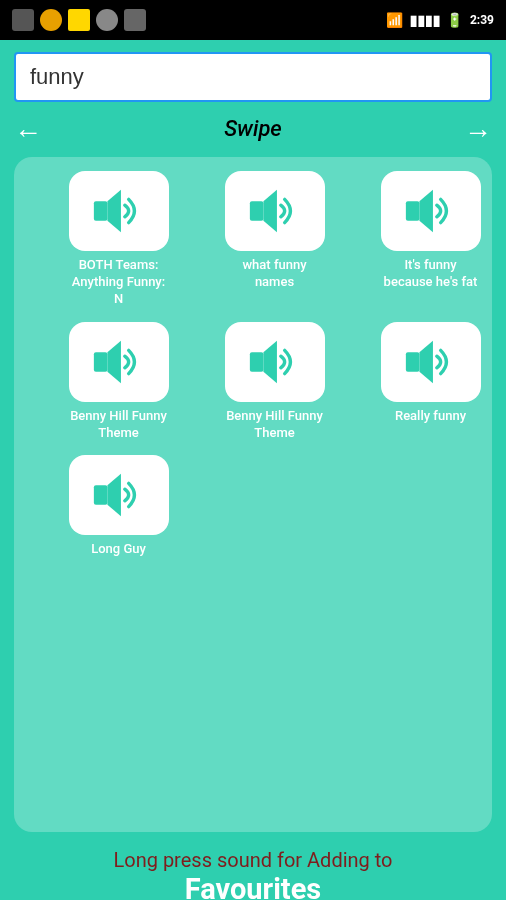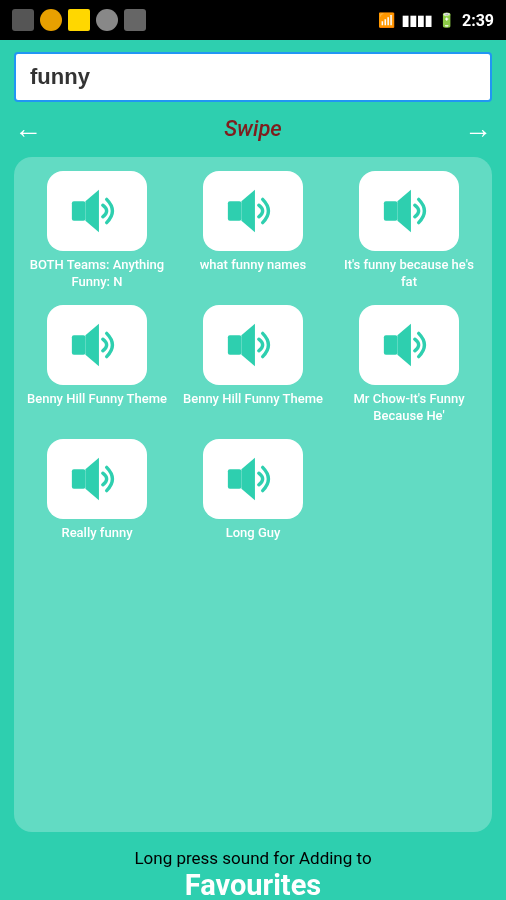--- a/index.html
+++ b/index.html
@@ -69,21 +69,21 @@
       font-weight: bold;
     }
 
     .wifi-icon, .signal-icon, .battery-icon {
       color: white;
       font-size: 14px;
     }
 
     .time {
       color: white;
-      font-size: 16px;
+      font-size: 12px;
       font-weight: bold;
     }
 
     
     .main {
       background: #2ECFAF;
       width: 100%;
       height: calc(900px - 40px - 60px);
       display: flex;
       flex-direction: column;
@@ -93,40 +93,39 @@
     
     .search-bar {
       background: white;
       border: 2px solid #2196F3;
       border-radius: 4px;
       padding: 10px 14px;
       font-size: 22px;
       color: #333;
       width: 100%;
       margin-bottom: 10px;
-      font-weight: bold;
     }
 
     
     .swipe-row {
       display: flex;
       align-items: center;
       justify-content: center;
       margin-bottom: 12px;
       gap: 0;
     }
 
     .swipe-arrow {
       color: white;
       font-size: 28px;
       font-weight: bold;
     }
 
     .swipe-label {
-      color: #7f1d1d;
+      color: #000000;
       font-size: 22px;
       font-style: italic;
       font-weight: 500;
       flex: 1;
       text-align: center;
     }
 
     
     .grid-container {
       background: rgba(255,255,255,0.25);
@@ -140,20 +139,21 @@
       grid-template-columns: repeat(3, 1fr);
       gap: 14px 10px;
     }
 
     .sound-item {
       display: flex;
       flex-direction: column;
       align-items: center;
       gap: 6px;
       cursor: pointer;
+      margin-left: 43px;
     }
 
     .sound-button {
       width: 100px;
       height: 80px;
       background: white;
       border-radius: 16px;
       display: flex;
       align-items: center;
       justify-content: center;
@@ -173,22 +173,22 @@
     }
 
     
     .bottom-info {
       background: #2ECFAF;
       text-align: center;
       padding: 8px 0 4px 0;
     }
 
     .long-press-text {
-      color: #000000;
-      font-size: 17px;
+      color: #7f1d1d;
+      font-size: 20px;
     }
 
     .favourites-text {
       color: white;
       font-size: 29px;
       font-weight: bold;
     }
 
     
     .nav-bar {
@@ -301,33 +301,20 @@
       <div class="sound-button">
         <svg class="speaker-svg" viewBox="0 0 60 52" xmlns="http://www.w3.org/2000/svg">
 
           <rect x="4" y="16" width="14" height="20" rx="2" fill="#2ECFAF"></rect>
           <polygon points="18,16 32,4 32,48 18,36" fill="#2ECFAF"></polygon>
 
           <path d="M36,20 Q44,26 36,32" stroke="#2ECFAF" stroke-width="3.5" fill="none" stroke-linecap="round"></path>
           <path d="M40,14 Q52,26 40,38" stroke="#2ECFAF" stroke-width="3.5" fill="none" stroke-linecap="round"></path>
         </svg>
       </div>
-      <div class="sound-label">Mr Chow-It's Funny Because He'</div>
-    </div>
-        <div class="sound-item">
-      <div class="sound-button">
-        <svg class="speaker-svg" viewBox="0 0 60 52" xmlns="http://www.w3.org/2000/svg">
-
-          <rect x="4" y="16" width="14" height="20" rx="2" fill="#2ECFAF"></rect>
-          <polygon points="18,16 32,4 32,48 18,36" fill="#2ECFAF"></polygon>
-
-          <path d="M36,20 Q44,26 36,32" stroke="#2ECFAF" stroke-width="3.5" fill="none" stroke-linecap="round"></path>
-          <path d="M40,14 Q52,26 40,38" stroke="#2ECFAF" stroke-width="3.5" fill="none" stroke-linecap="round"></path>
-        </svg>
-      </div>
       <div class="sound-label">Really funny</div>
     </div>
         <div class="sound-item">
       <div class="sound-button">
         <svg class="speaker-svg" viewBox="0 0 60 52" xmlns="http://www.w3.org/2000/svg">
 
           <rect x="4" y="16" width="14" height="20" rx="2" fill="#2ECFAF"></rect>
           <polygon points="18,16 32,4 32,48 18,36" fill="#2ECFAF"></polygon>
 
           <path d="M36,20 Q44,26 36,32" stroke="#2ECFAF" stroke-width="3.5" fill="none" stroke-linecap="round"></path>

